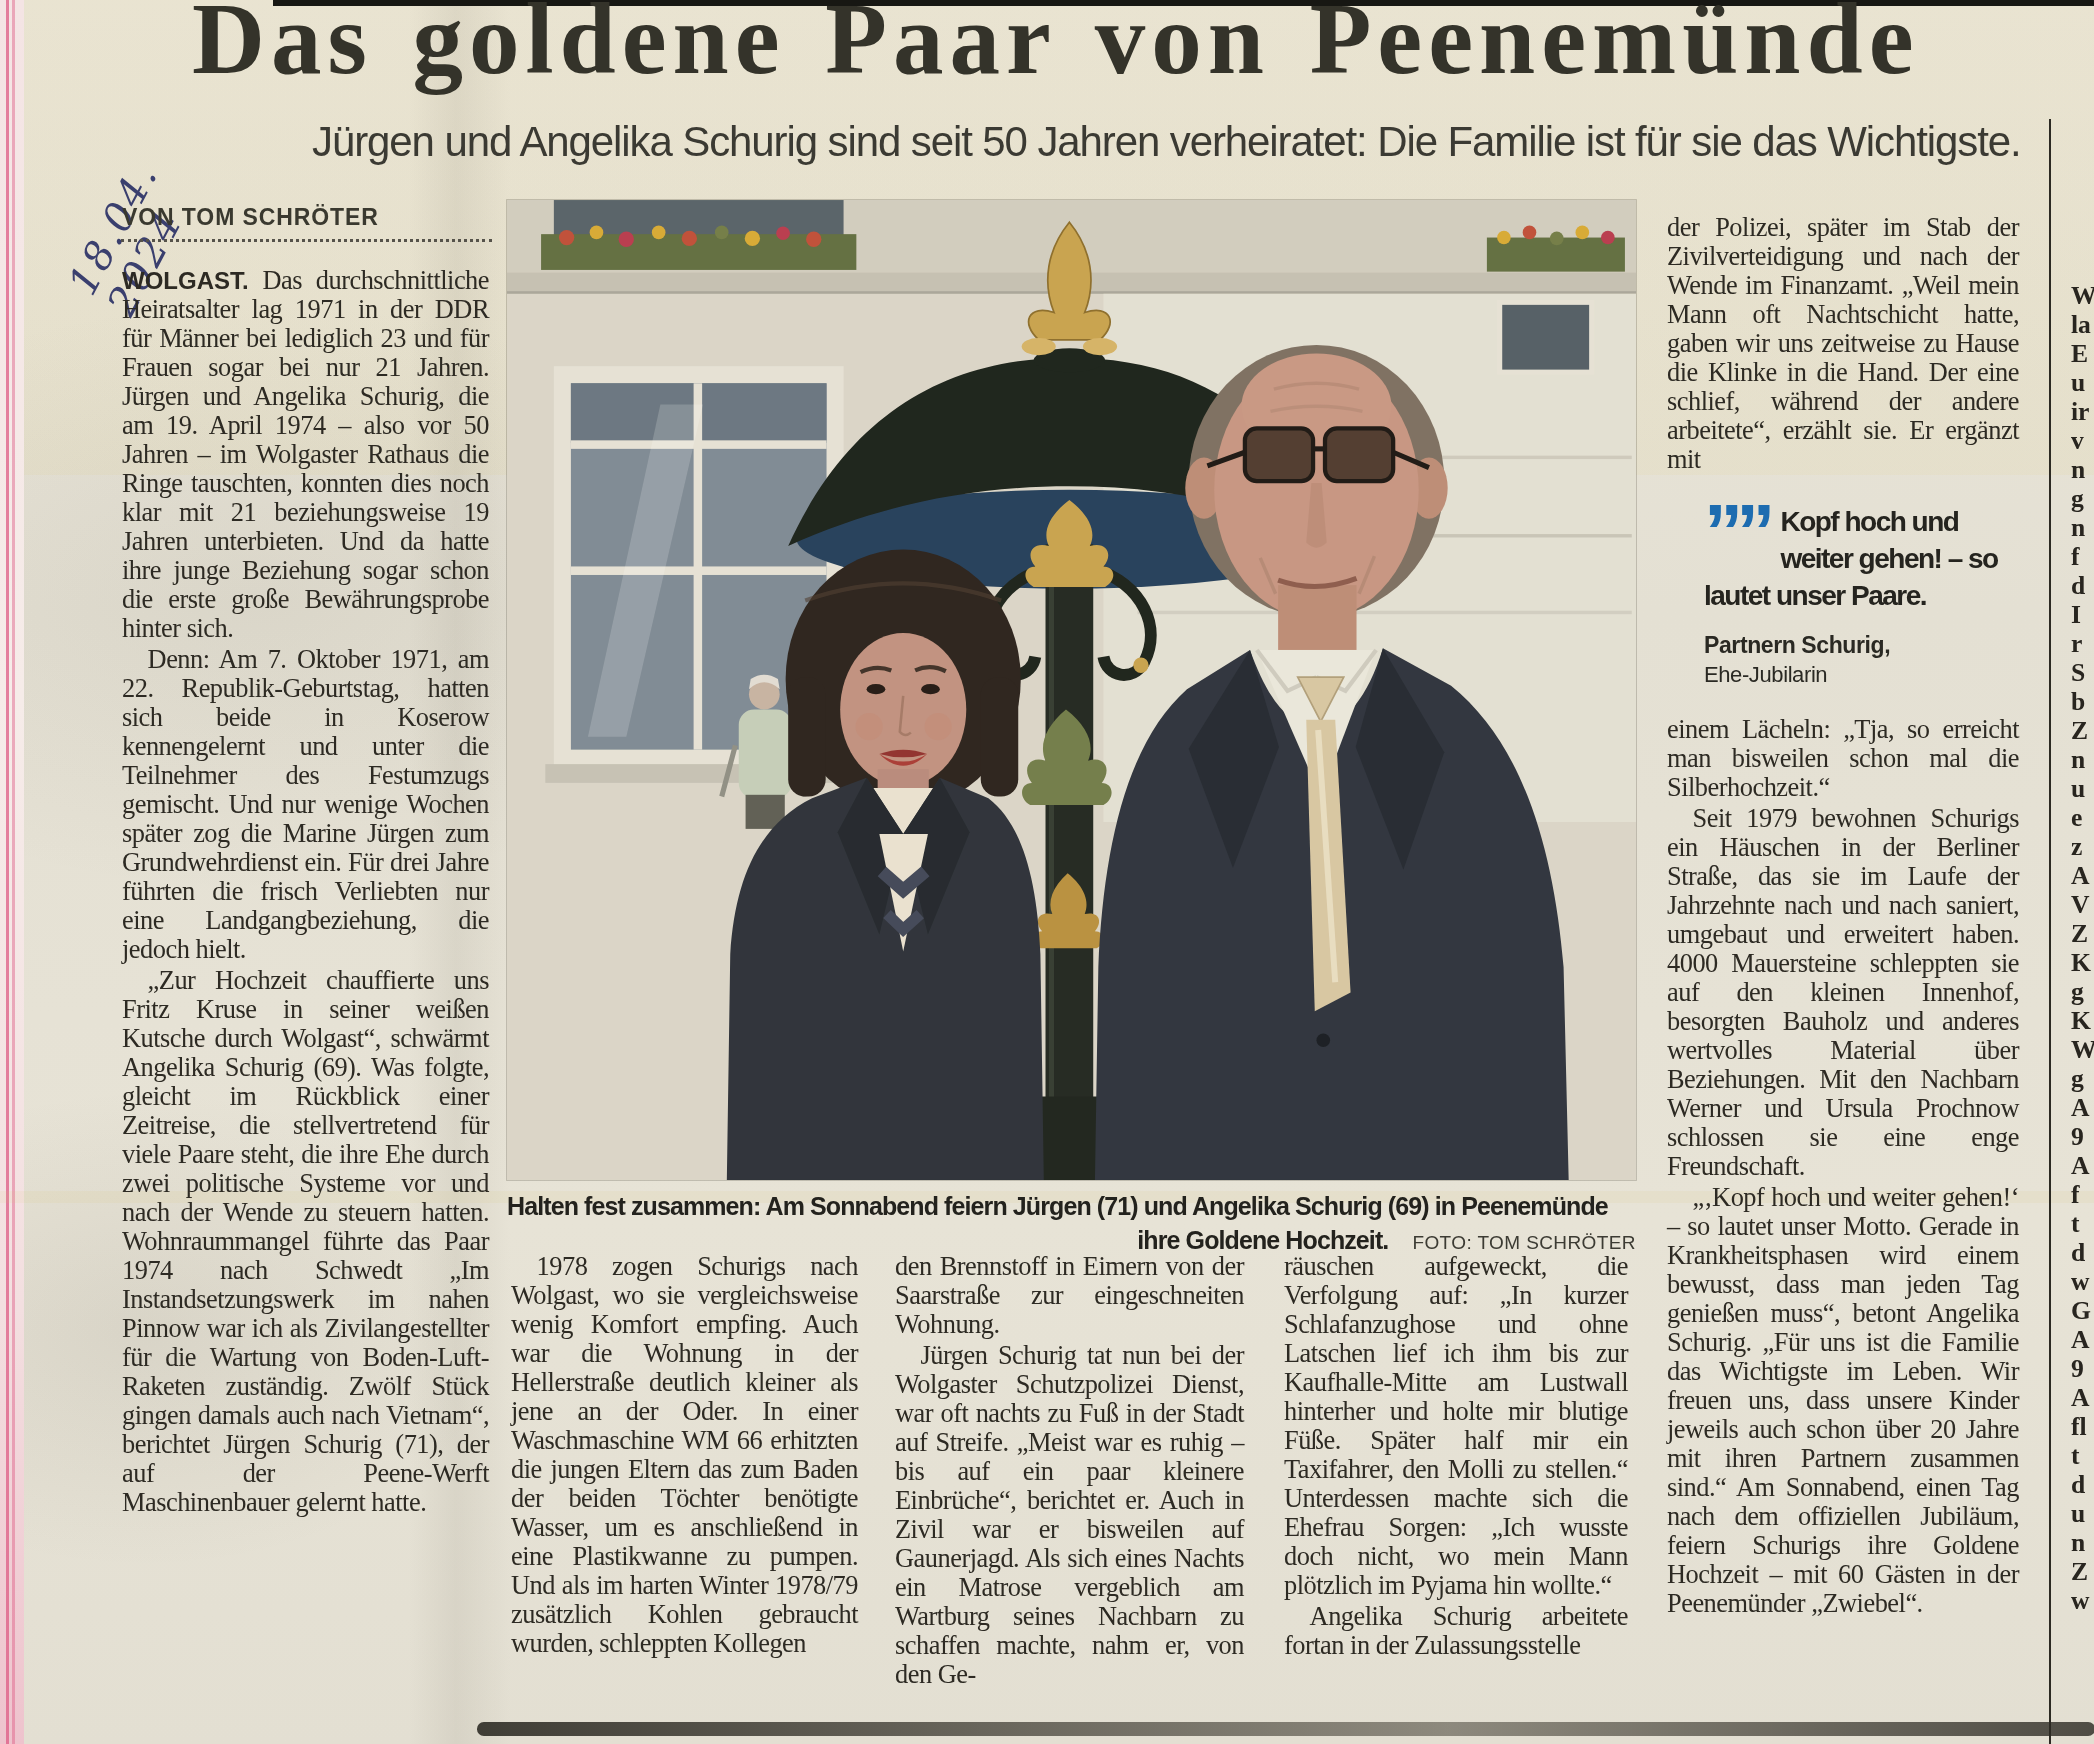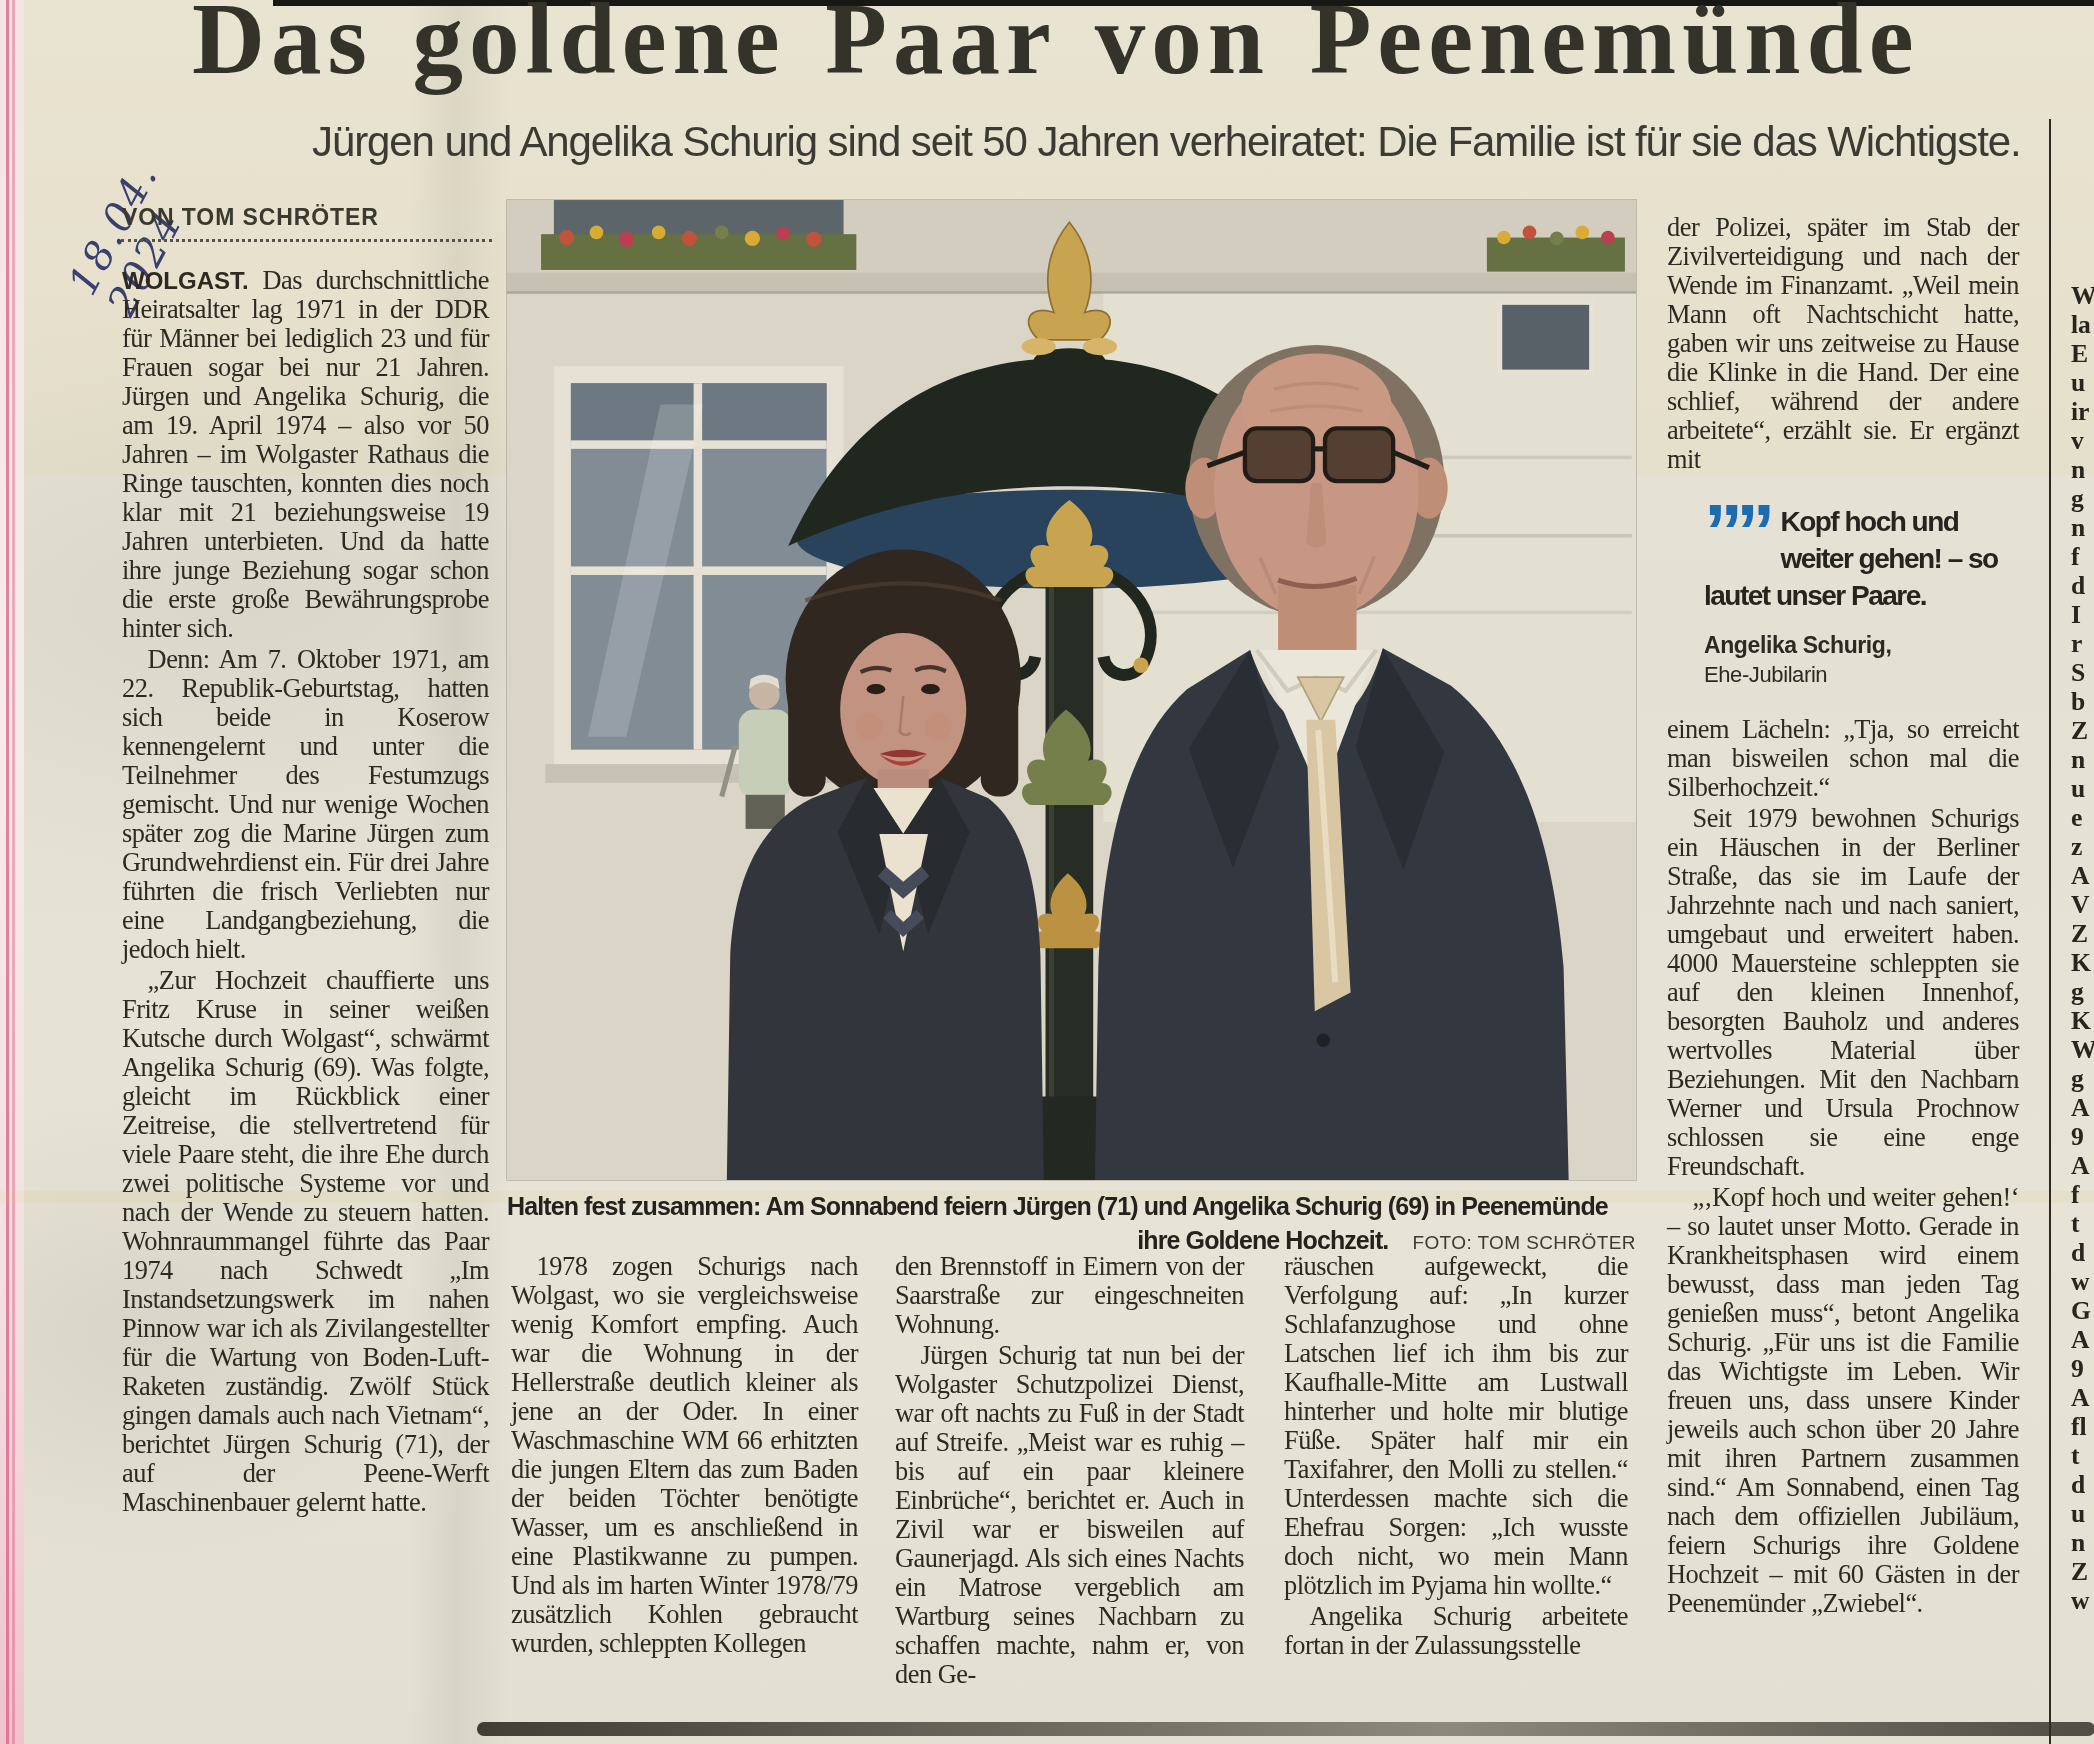--- a/index.html
+++ b/index.html
@@ -252,21 +252,21 @@
   <div class="colC bodycol">
     <p>räuschen aufgeweckt, die Verfolgung auf: „In kurzer Schlafanzughose und ohne Latschen lief ich ihm bis zur Kaufhalle-Mitte am Lustwall hinterher und holte mir blutige Füße. Später half mir ein Taxifahrer, den Molli zu stellen.“ Unterdessen machte sich die Ehefrau Sorgen: „Ich wusste doch nicht, wo mein Mann plötzlich im Pyjama hin wollte.“</p>
     <p class="indent">Angelika Schurig arbeitete fortan in der Zulassungsstelle</p>
   </div>
 
   <div class="right-col bodycol">
     <p>der Polizei, später im Stab der Zivilverteidigung und nach der Wende im Finanzamt. „Weil mein Mann oft Nachtschicht hatte, gaben wir uns zeitweise zu Hause die Klinke in die Hand. Der eine schlief, während der andere arbeitete“, erzählt sie. Er ergänzt mit</p>
     <div class="pullquote">
       <span class="pq-mark">””</span>
       <div class="pq-text">Kopf hoch und weiter gehen! – so lautet unser Paare.</div>
-      <div class="pq-name">Angelika Schurig,</div>
+      <div class="pq-name">Partnern Schurig,</div>
       <div class="pq-role">Ehe-Jubilarin</div>
     </div>
     <p>einem Lächeln: „Tja, so erreicht man bisweilen schon mal die Silberhochzeit.“</p>
     <p class="indent">Seit 1979 bewohnen Schurigs ein Häuschen in der Berliner Straße, das sie im Laufe der Jahrzehnte nach und nach saniert, umgebaut und erweitert haben. 4000 Mauersteine schleppten sie auf den kleinen Innenhof, besorgten Bauholz und anderes wertvolles Material über Beziehungen. Mit den Nachbarn Werner und Ursula Prochnow schlossen sie eine enge Freundschaft.</p>
     <p class="indent">„‚Kopf hoch und weiter gehen!‘ – so lautet unser Motto. Gerade in Krankheitsphasen wird einem bewusst, dass man jeden Tag genießen muss“, betont Angelika Schurig. „Für uns ist die Familie das Wichtigste im Leben. Wir freuen uns, dass unsere Kinder jeweils auch schon über 20 Jahre mit ihren Partnern zusammen sind.“ Am Sonnabend, einen Tag nach dem offiziellen Jubiläum, feiern Schurigs ihre Goldene Hochzeit – mit 60 Gästen in der Peenemünder „Zwiebel“.</p>
   </div>
 
   <div class="vrule"></div>
   <div class="edge-col">
       <div>W</div>

